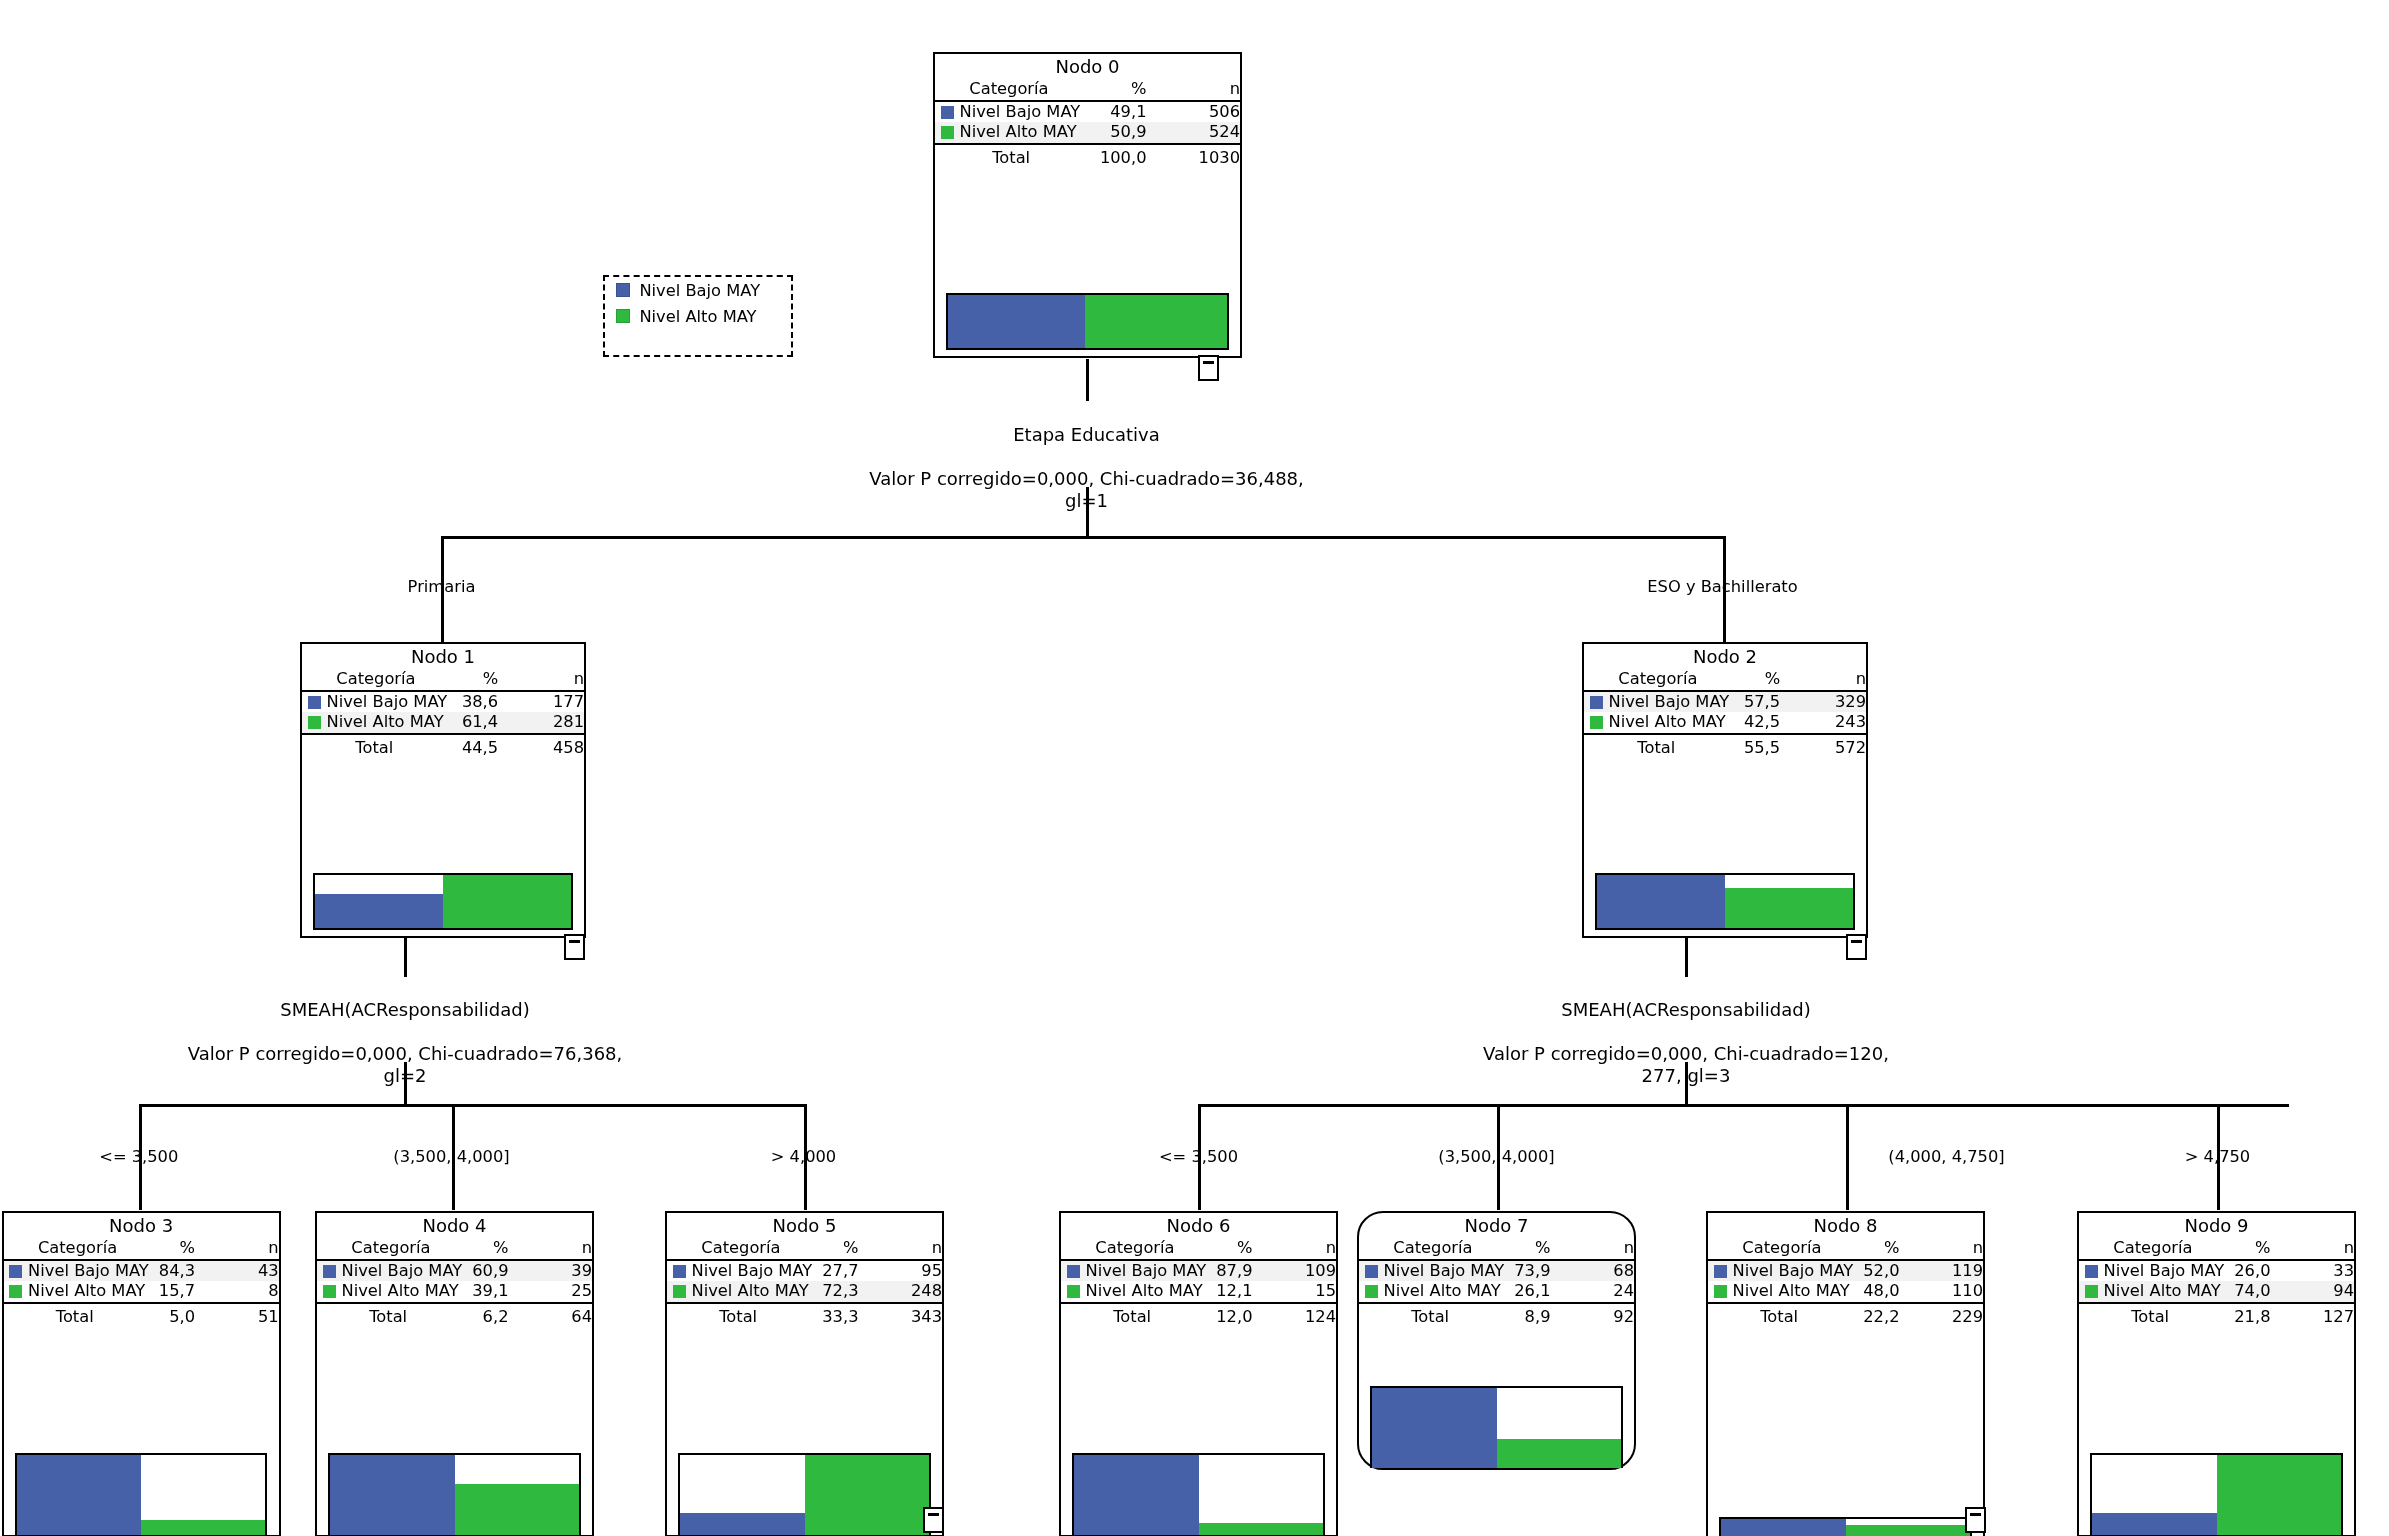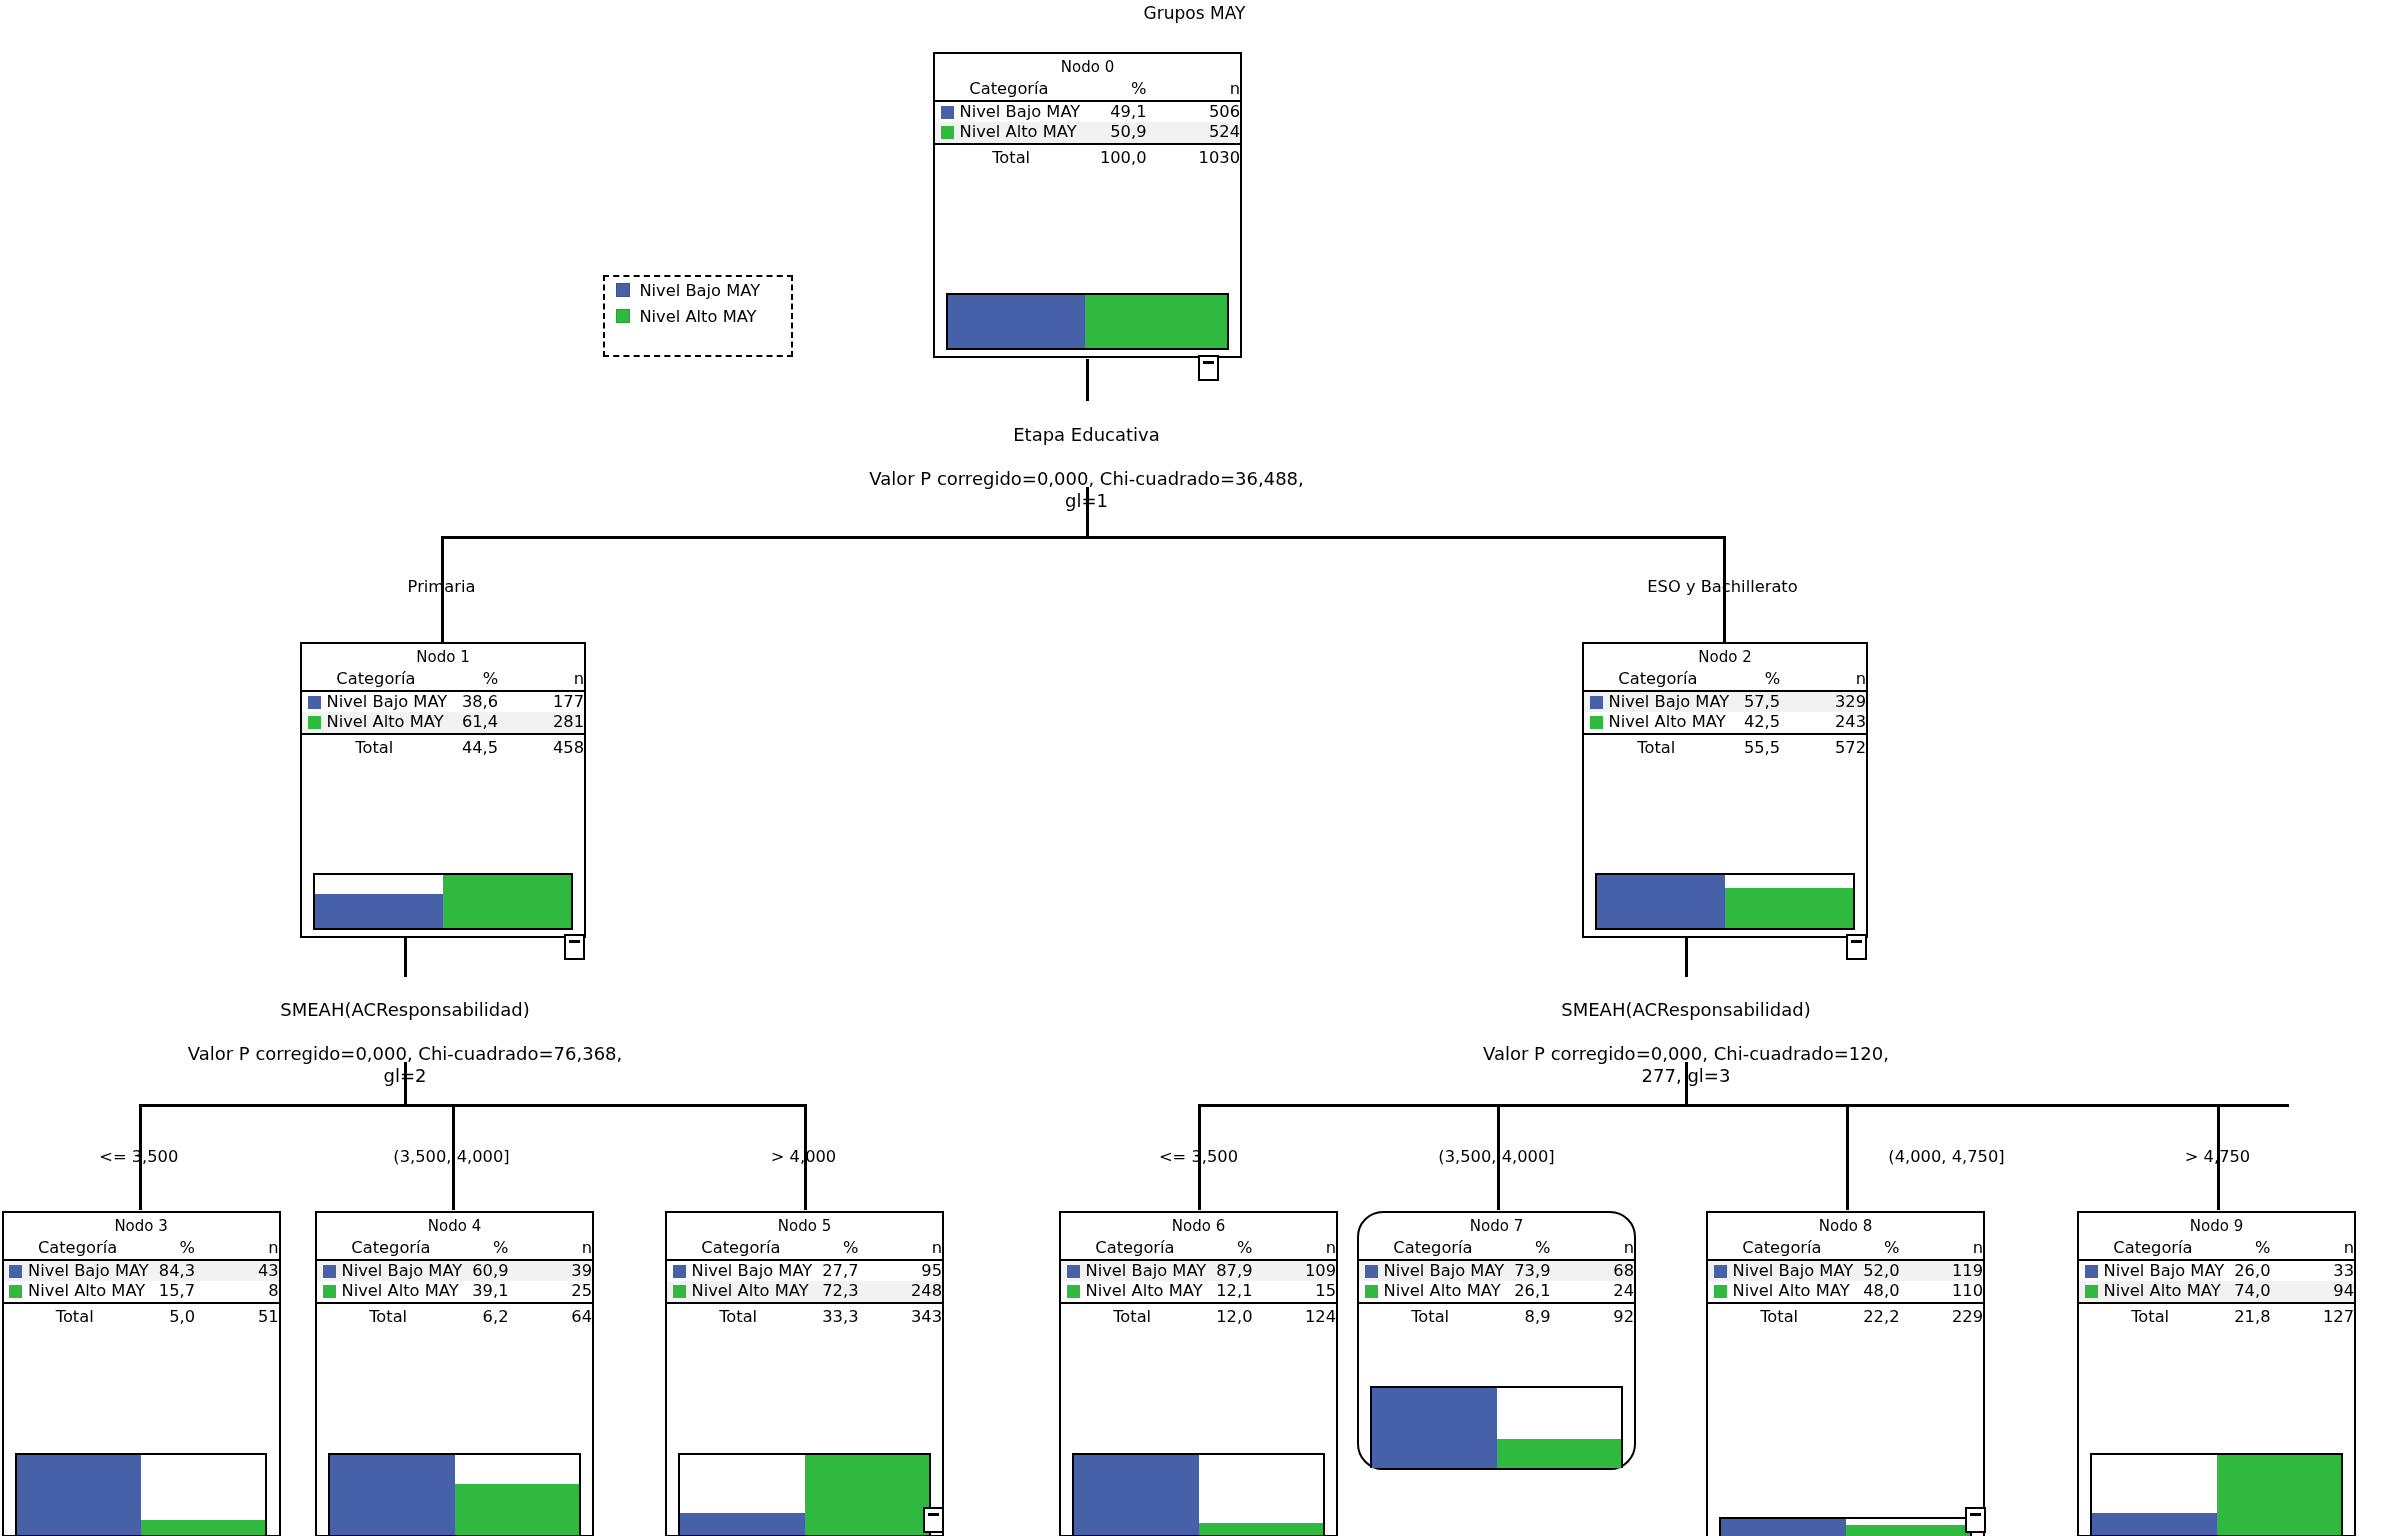--- a/index.html
+++ b/index.html
@@ -26,21 +26,21 @@
   .legend-row{display:flex;align-items:center;height:26px;padding-left:11.4px;}
   .legend-sw{width:14px;height:14px;margin-right:9px;flex:none;border:0.8px solid rgba(0,0,0,.15);box-sizing:border-box;}
   .legend-lbl{font-size:16.3px;white-space:nowrap;}
 
   
   .node{
     position:absolute;background:#ffffff;border:2.5px solid #000;
     box-sizing:border-box;
   }
   .node-title{
-    text-align:center;font-size:15px;padding-top:4.1px;padding-bottom:2.5px;
+    text-align:center;font-size:18px;padding-top:4.1px;padding-bottom:2.5px;
     line-height:18px;
   }
   .tbl{width:100%;border-collapse:collapse;table-layout:fixed;}
   .tbl td{font-size:16.3px;padding:0;line-height:20.4px;vertical-align:middle;white-space:nowrap;}
   .c-sw{width:24.5px;text-align:center;}
   .c-sw i{display:inline-block;width:13px;height:13px;vertical-align:middle;}
   .c-cat{text-align:left;padding-left:1.6px;}
   .c-pct{text-align:right;padding-right:3.3px;}
   .c-n{text-align:right;padding-right:8.2px;}
   .hdr td{border-bottom:2.5px solid #000;padding-bottom:0.8px;}
@@ -77,23 +77,20 @@
     position:absolute;text-align:center;font-size:18px;line-height:22px;
     white-space:pre-line;
   }
   .branchlbl{position:absolute;text-align:center;font-size:16.3px;white-space:nowrap;}
 </style>
 </head>
 <body>
 
 <div class="canvas">
 
-  <div class="tree-title">
-    <span class="title-inner">Grupos MAY</span>
-  </div>
 
   <div class="legend">
     <div class="legend-row">
       <i class="legend-sw" style="background:#4761a8"></i>
       <span class="legend-lbl">Nivel Bajo MAY</span>
     </div>
     <div class="legend-row">
       <i class="legend-sw" style="background:#2fba3f"></i>
       <span class="legend-lbl">Nivel Alto MAY</span>
     </div>

